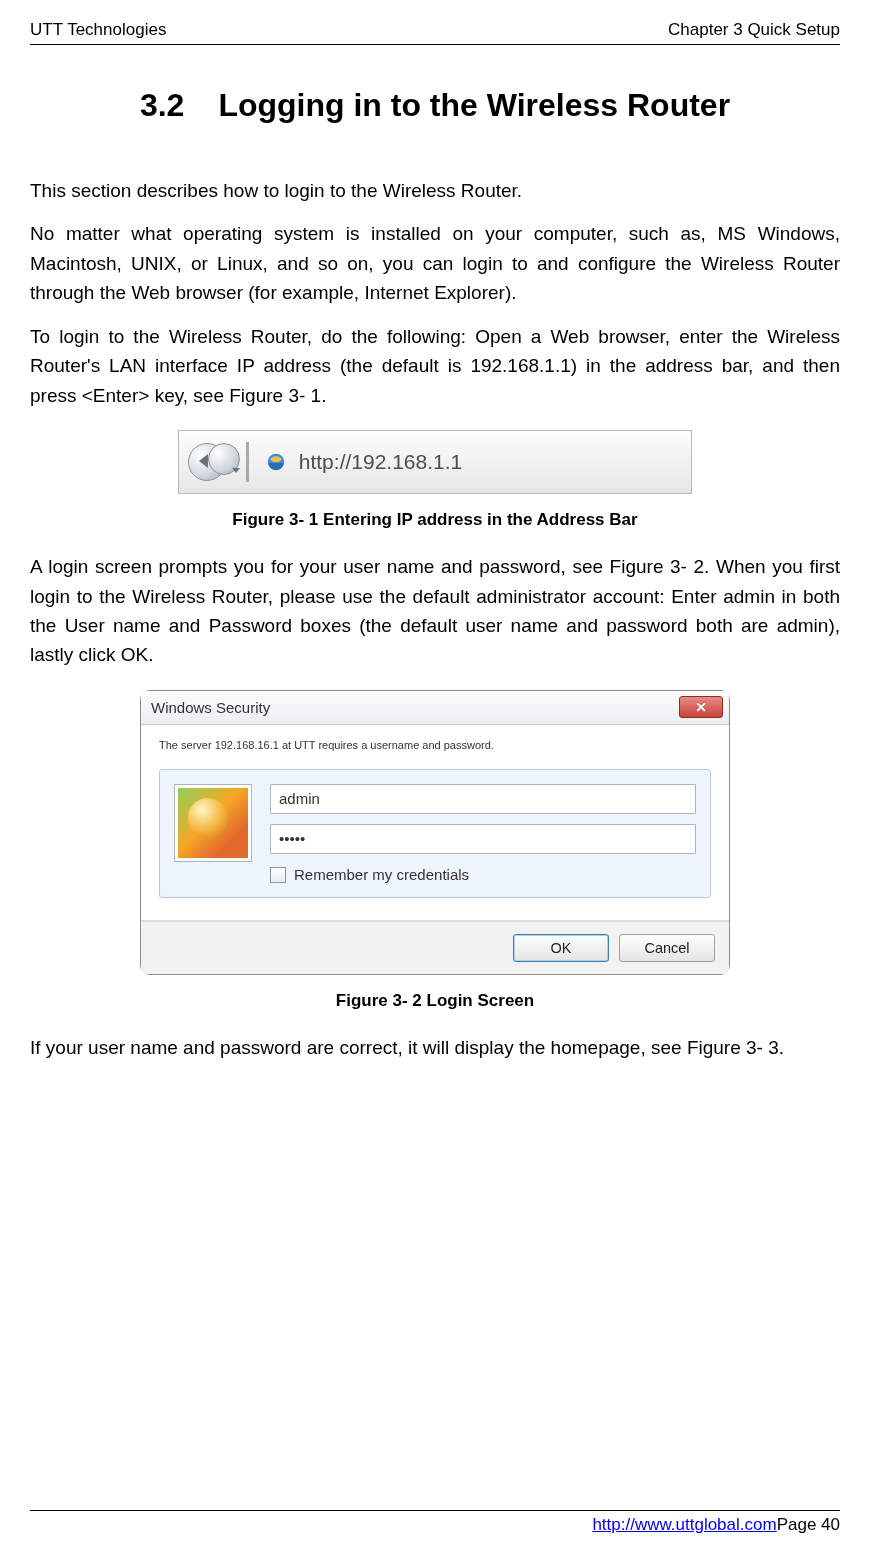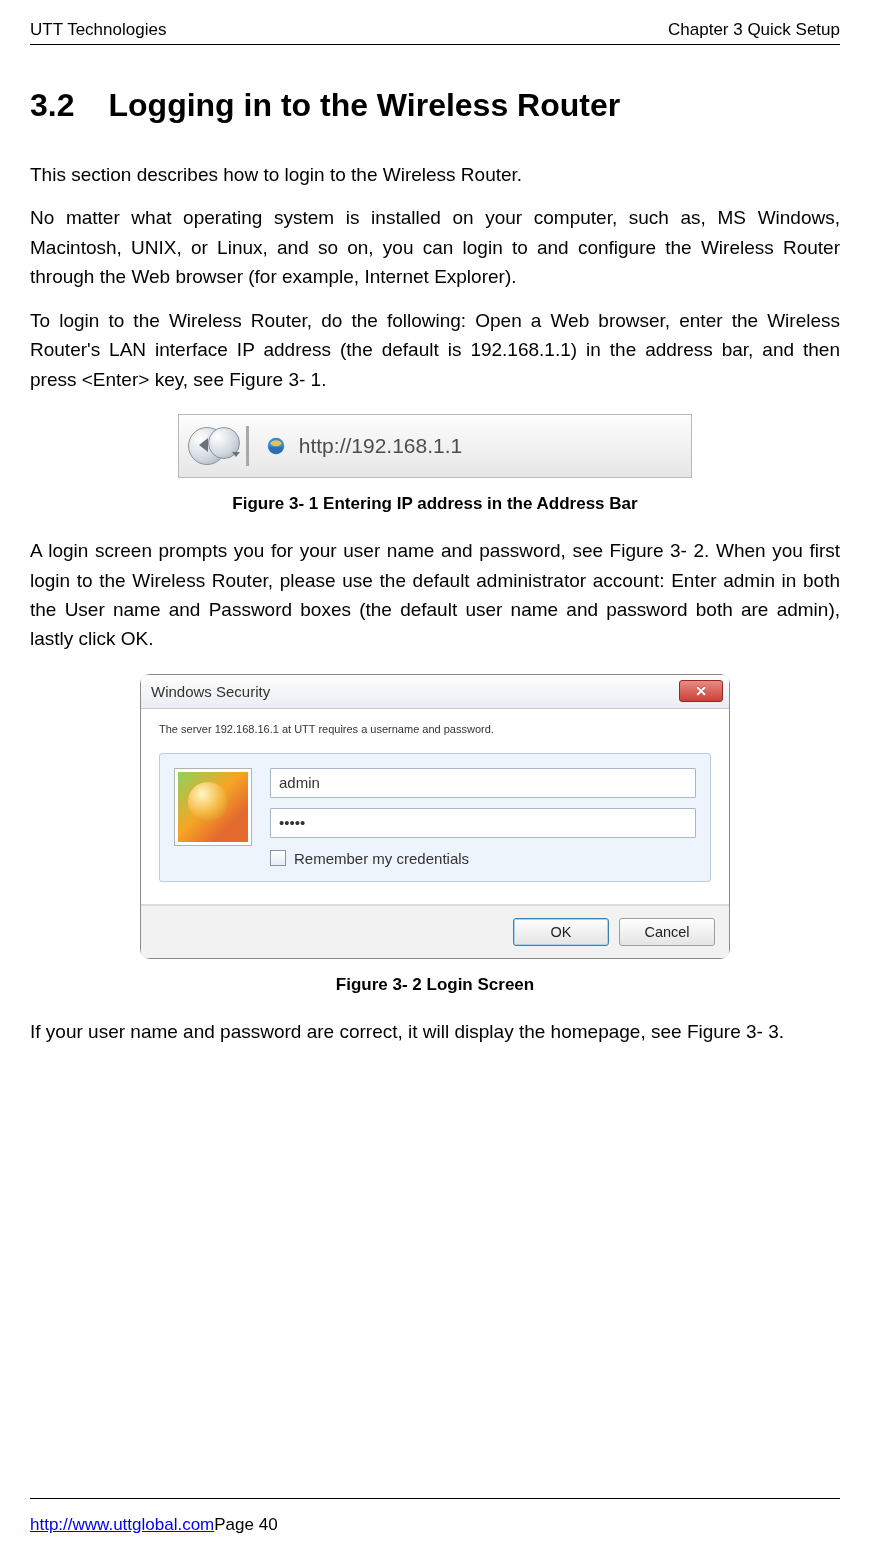--- a/index.html
+++ b/index.html
@@ -19,31 +19,32 @@
       padding-bottom: 4px;
       font-size: 17px;
       gap: 44px;
     }
     .footer {
       position: absolute;
       bottom: 24px;
       left: 30px;
       right: 30px;
       display: flex;
-      justify-content: flex-start;
+      justify-content: flex-end;
       border-top: 1.5px solid #000;
-      padding-top: 16px;
+      padding-top: 4px;
       font-size: 17px;
     }
     .footer a { color: #0000EE; text-decoration: underline; }
     h1.section-title {
       font-size: 32px;
       font-weight: bold;
       margin-top: 42px;
-      margin-bottom: 36px;
+      margin-bottom: 52px;
+      text-align: center;
     }
     h1.section-title .num { display: inline-block; margin-right: 34px; }
     p.body {
       font-size: 19px;
       line-height: 1.55;
       text-align: justify;
       margin-bottom: 14px;
     }
     .figure { text-align: center; margin: 20px 0 16px 0; }
     .caption { text-align: center; font-weight: bold; font-size: 17px; margin: 16px 0 22px 0; }
@@ -95,21 +96,21 @@
     .cred-avatar {
       width:78px; height:78px; border:1px solid #b3b3b3; background:#fff; padding:3px;
     }
     .cred-avatar-inner { width:100%; height:100%; background: linear-gradient(135deg,#8fd15e,#f6a623 45%, #e46a2e 75%); position:relative; }
     .cred-avatar-inner::after{ content:""; position:absolute; left:10px; top:10px; width:40px; height:40px; border-radius:50%; background: radial-gradient(circle at 35% 30%, #fff7c3, #f4b23a 55%, #d46a18); }
     .cred-fields { flex:1; display:flex; flex-direction:column; gap:10px; }
     .tfield {
       height:30px; border:1px solid #a9b6c4; background:#fff; border-radius:1px;
       padding:4px 8px; font-size:15px; color:#333; display:flex; align-items:center;
     }
-    .chk-row { display:flex; align-items:flex-start; gap:8px; font-size:15px; color:#333; margin-top:2px;}
+    .chk-row { display:flex; align-items:flex-end; gap:8px; font-size:15px; color:#333; margin-top:2px;}
     .chkbox { width:16px; height:16px; border:1px solid #8a96a3; background:linear-gradient(#fff,#e6edf3); }
     .dlg-sep { height:1px; background:#dcdcdc; margin:18px 0 0 0; }
     .dlg-buttons {
       background:#f2f2f2; border-top:1px solid #dcdcdc; padding:12px 14px;
       display:flex; justify-content:flex-end; gap:10px; border-radius:0 0 6px 6px;
     }
     .winbtn {
       min-width:96px; height:28px; font-size:14.5px; color:#222;
       background:linear-gradient(#fefefe,#e4e4e4); border:1px solid #9f9f9f;
       border-radius:3px; display:flex; align-items:center; justify-content:center;

